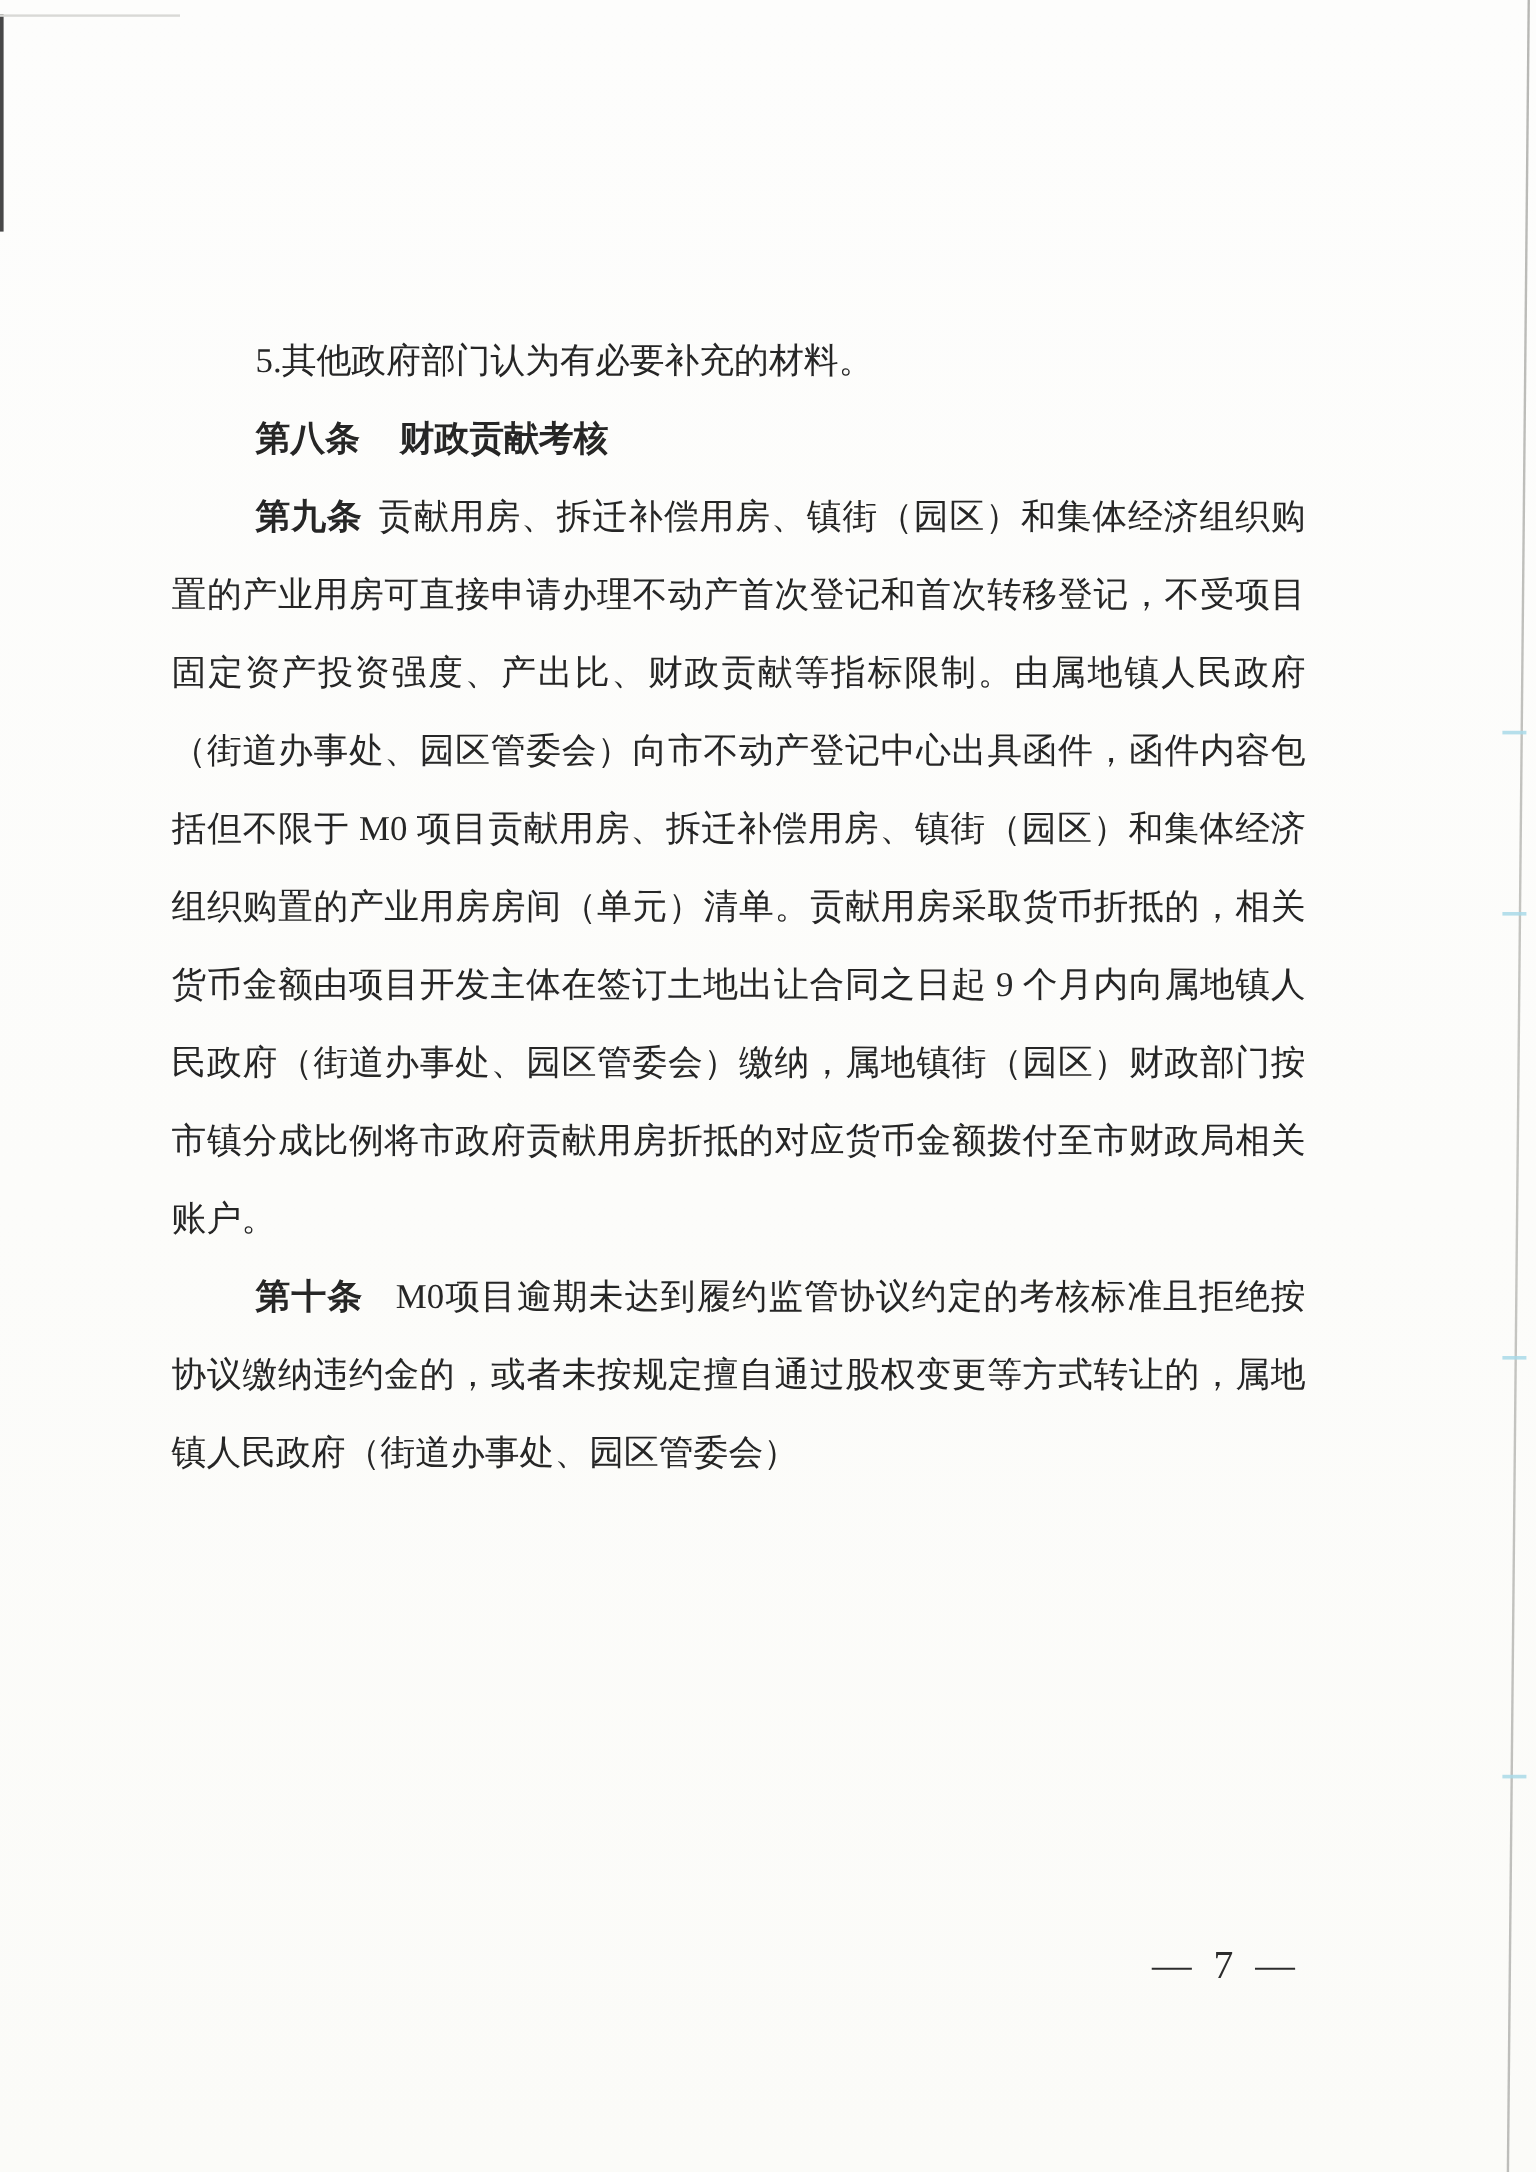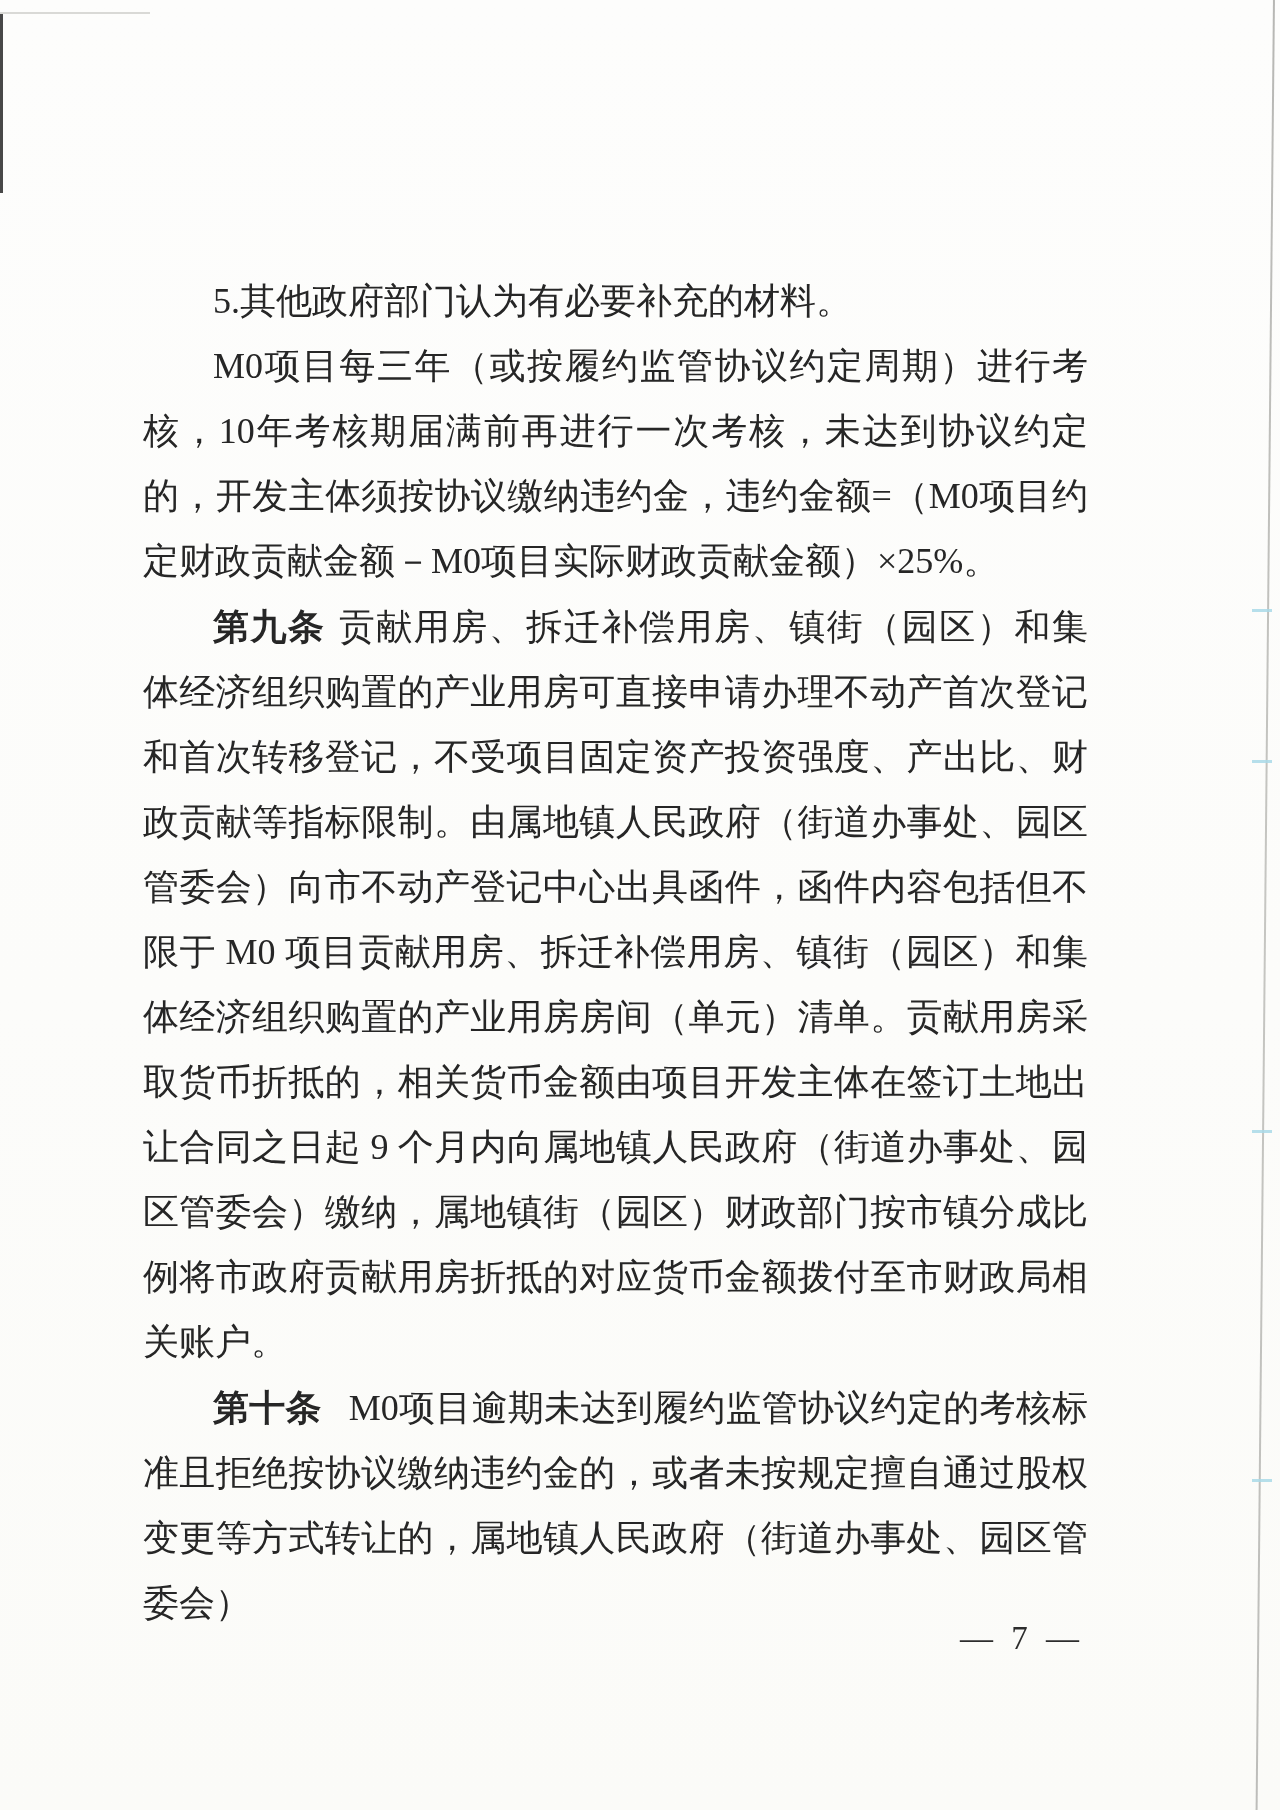--- a/index.html
+++ b/index.html
@@ -15,21 +15,21 @@
     background: linear-gradient(180deg, #fdfdfc 0%, #fcfcfa 55%, #fbfbf8 100%);
     font-family: "Liberation Serif", "DejaVu Serif", serif;
     color: #262626;
   }
   
   .textblock {
     position: absolute;
     left: 143px;
     top: 269px;
     width: 945px;
-    font-size: 36px;
+    font-size: 29px;
     line-height: 65px;
     text-align: justify;
     text-justify: inter-ideograph;
     letter-spacing: 0px;
     word-break: break-all;
   }
   .textblock p {
     margin: 0;
     padding: 0;
     text-indent: 70px;
@@ -110,24 +110,24 @@
   <div class="blue-tick tick-2"></div>
   <div class="blue-tick tick-3"></div>
   <div class="blue-tick tick-4"></div>
 
   <main class="textblock">
 
     <p>
       <span>5.其他政府部门认为有必要补充的材料。</span>
     </p>
 
+    <p class="heading">
+      <span class="gap">第八条</span><span>财政贡献考核</span>
+    </p>
 
-    <p>
-      <span>M0项目每三年（或按履约监管协议约定周期）进行考核，10年考核期届满前再进行一次考核，未达到协议约定的，开发主体须按协议缴纳违约金，违约金额=（M0项目约定财政贡献金额－M0项目实际财政贡献金额）×25%。</span>
-    </p>
 
     <p>
       <span class="art-label gap-sm">第九条</span><span>贡献用房、拆迁补偿用房、镇街（园区）和集体经济组织购置的产业用房可直接申请办理不动产首次登记和首次转移登记，不受项目固定资产投资强度、产出比、财政贡献等指标限制。由属地镇人民政府（街道办事处、园区管委会）向市不动产登记中心出具函件，函件内容包括但不限于 M0 项目贡献用房、拆迁补偿用房、镇街（园区）和集体经济组织购置的产业用房房间（单元）清单。贡献用房采取货币折抵的，相关货币金额由项目开发主体在签订土地出让合同之日起 9 个月内向属地镇人民政府（街道办事处、园区管委会）缴纳，属地镇街（园区）财政部门按市镇分成比例将市政府贡献用房折抵的对应货币金额拨付至市财政局相关账户。</span>
     </p>
 
     <p>
       <span class="art-label gap-lg">第十条</span><span>M0项目逾期未达到履约监管协议约定的考核标准且拒绝按协议缴纳违约金的，或者未按规定擅自通过股权变更等方式转让的，属地镇人民政府（街道办事处、园区管委会）</span>
     </p>
 
   </main>

